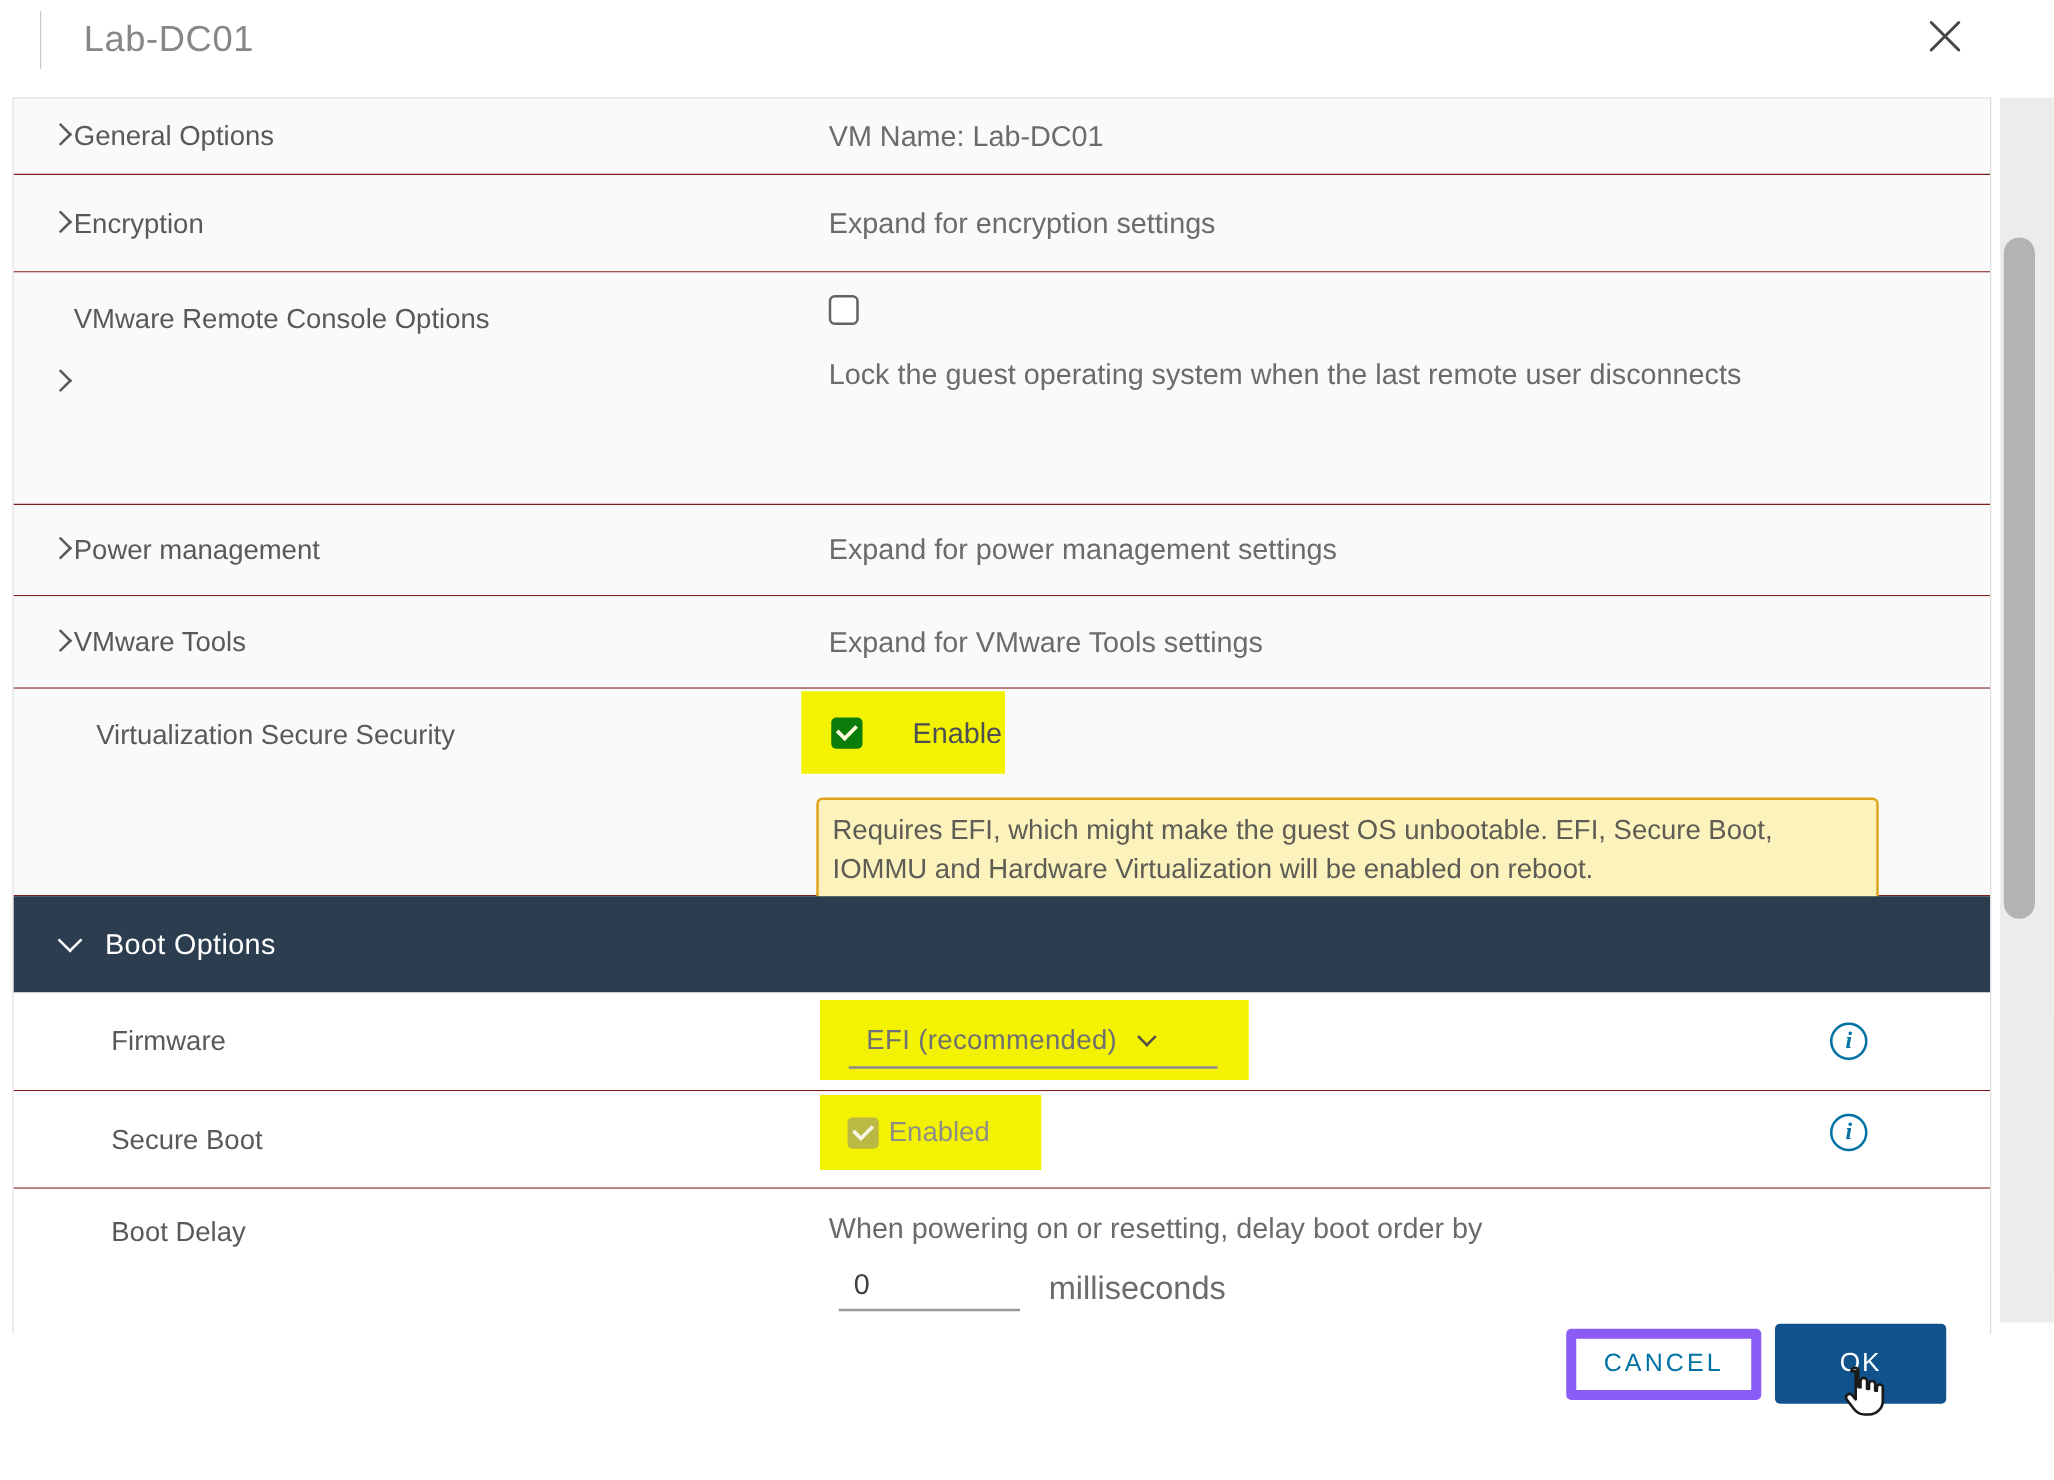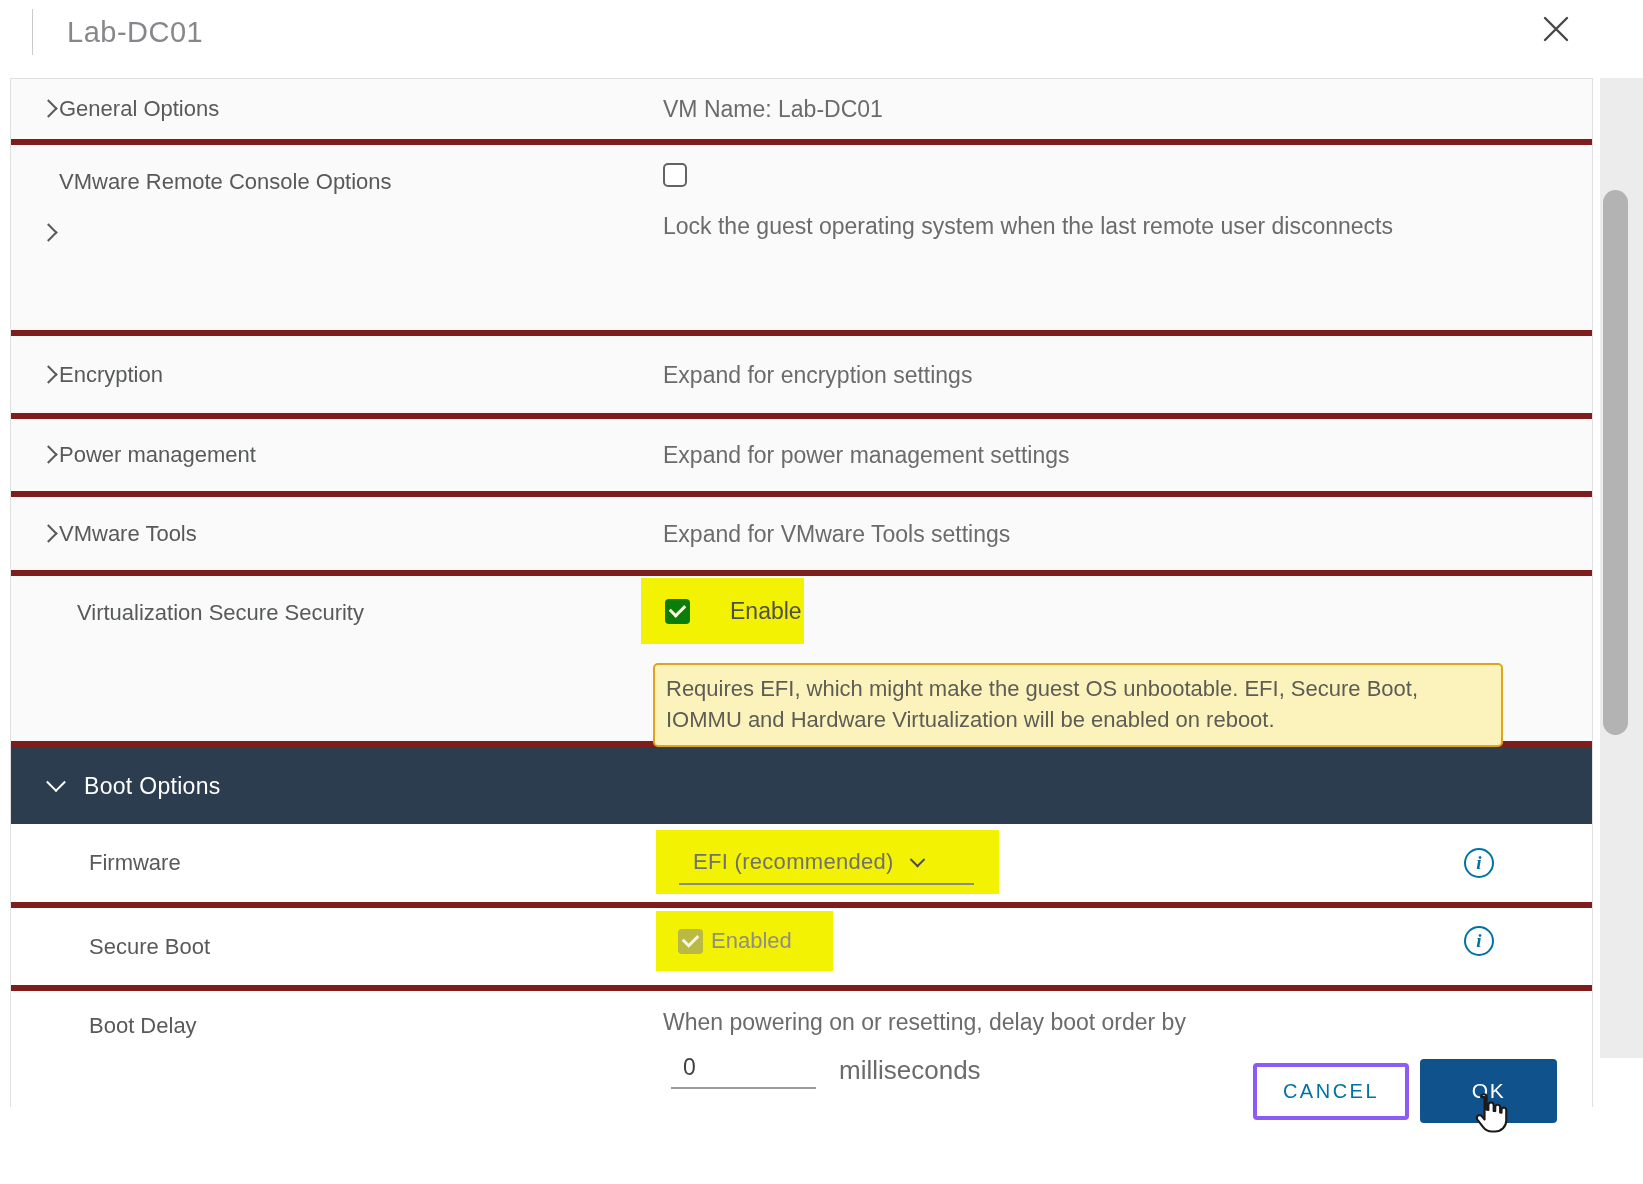--- a/index.html
+++ b/index.html
@@ -8,21 +8,21 @@
 
   
   .hdr{position:absolute; left:0; top:0; width:100%; height:64px; background:#fff; display:flex; align-items:center;}
   .hdr-title{font-size:36px; font-weight:300; color:#3c3c3c; margin-left:14px; letter-spacing:.5px;}
   .hdr-sep{width:1px; height:46px; background:#c9c9c9; margin:0 34px 0 32px;}
   .hdr-sub{font-size:29px; font-weight:300; color:#85878a; letter-spacing:.5px;}
   .hdr-close{position:absolute; right:70px; top:12px; width:34px; height:34px; cursor:pointer;}
 
   
   .content{position:absolute; left:10px; top:78px; width:1583px; background:#fafafa; border:1px solid #e0e0e0; border-bottom:none; box-sizing:border-box;}
-  .row{position:relative; border-bottom:6px solid #7f1d1d; background:#fafafa;}
+  .row{position:relative; border-bottom:1px solid #7f1d1d; background:#fafafa;}
   .r1{height:60px;} .r2{height:185px;} .r3{height:77px;} .r4{height:72px;} .r5{height:73px;}
   .r6{height:165px;} .rbar{height:77px; background:#2b3d4e; border-bottom:none;}
   .r7{height:78px; background:#fff;} .r8{height:77px; background:#fff;} .r9{height:116px; background:#fff; border-bottom:none;}
 
   .lbl{position:absolute; font-size:22px; color:#58595b; white-space:nowrap;}
   .lbl.vcenter{top:50%; transform:translateY(-50%);}
   .val{position:absolute; left:652px; font-size:23px; color:#6b6b6b; white-space:nowrap;}
   .val.vcenter{top:50%; transform:translateY(-50%);}
 
   .chev{display:inline-block; width:11px; height:11px; border-top:2px solid #5a5a5a; border-right:2px solid #5a5a5a; transform:rotate(45deg);}
@@ -62,21 +62,21 @@
   
   .bd-input{position:absolute; left:660px; top:58px; width:133px; height:36px; border:none; border-bottom:2px solid #9a9a9a; background:transparent; font-family:"Liberation Sans", sans-serif; font-size:23px; color:#3f3f3f; padding:0 0 2px 12px; outline:none;}
   .bd-unit{position:absolute; left:828px; top:64px; font-size:26px; color:#6b6b6b;}
 
   
   .sbar{position:absolute; left:1600px; top:78px; width:43px; height:980px; background:#ececec;}
   .sthumb{position:absolute; left:3px; top:112px; width:25px; height:545px; background:#b3b3b3; border-radius:13px;}
 
   
   .btn{position:absolute; border-radius:4px; font-family:"Liberation Sans", sans-serif; font-weight:500; cursor:pointer; display:flex; align-items:center; justify-content:center; box-sizing:border-box;}
-  .btn-cancel{left:1253px; top:1063px; width:156px; height:57px; background:#fff; border:4px solid #8b5cf6; color:#0072a3; font-size:20px; letter-spacing:2.5px;}
+  .btn-cancel{left:1253px; top:1063px; width:156px; height:57px; background:#fff; border:8px solid #8b5cf6; color:#0072a3; font-size:20px; letter-spacing:2.5px;}
   .btn-ok{left:1420px; top:1059px; width:137px; height:64px; background:#10538c; border:none; color:#fff; font-size:21px; letter-spacing:1.5px;}
 
   .cursor{position:absolute; left:1466px; top:1092px; width:42px; height:42px; pointer-events:none;}
 </style>
 </head>
 <body>
 
 <div class="dialog">
 
   <div class="hdr">
@@ -90,31 +90,31 @@
   </div>
 
   <div class="content">
 
     <div class="row r1">
       <span class="chev-pos vcenter"><span class="chev"></span></span>
       <span class="lbl vcenter" style="left:48px;">General Options</span>
       <span class="val vcenter">VM Name: Lab-DC01</span>
     </div>
 
+    <div class="row r3">
+      <span class="chev-pos vcenter"><span class="chev"></span></span>
+      <span class="lbl vcenter" style="left:48px;">Encryption</span>
+      <span class="val vcenter">Expand for encryption settings</span>
+    </div>
+
     <div class="row r2">
       <span class="lbl" style="left:48px; top:24px;">VMware Remote Console Options</span>
       <span class="chev-pos" style="top:80px;"><span class="chev"></span></span>
       <span class="cb-empty" style="left:652px; top:18px;"></span>
       <span class="val" style="top:58px; max-width:740px; white-space:normal; line-height:46px;">Lock the guest operating system when the last remote user disconnects</span>
-    </div>
-
-    <div class="row r3">
-      <span class="chev-pos vcenter"><span class="chev"></span></span>
-      <span class="lbl vcenter" style="left:48px;">Encryption</span>
-      <span class="val vcenter">Expand for encryption settings</span>
     </div>
 
     <div class="row r4">
       <span class="chev-pos vcenter"><span class="chev"></span></span>
       <span class="lbl vcenter" style="left:48px;">Power management</span>
       <span class="val vcenter">Expand for power management settings</span>
     </div>
 
     <div class="row r5">
       <span class="chev-pos vcenter"><span class="chev"></span></span>

